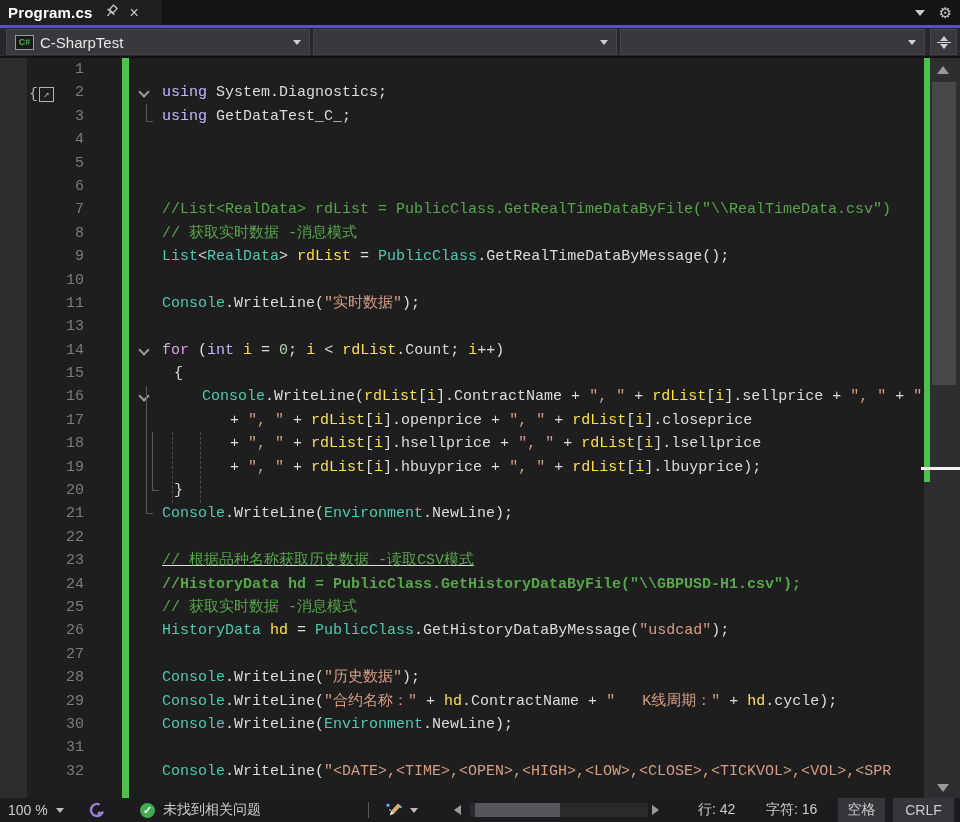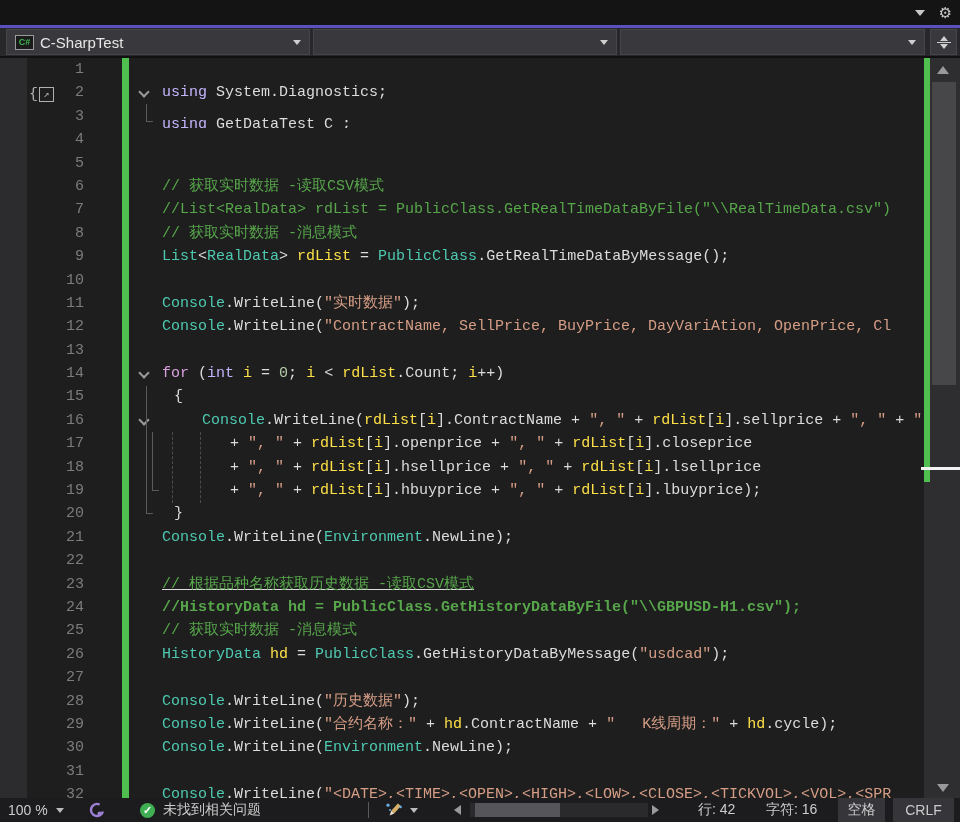--- a/index.html
+++ b/index.html
@@ -92,20 +92,33 @@
   .sb-box { justify-content:center; background:#35353a; }
   #sb-space { left:838px; width:47px; }
   #sb-eol { left:893px; width:61px; }
 </style>
 <style>.s-kw{color:#c4b5fd;}.s-ctrl{color:#d8a0df;}.s-type{color:#4ec9b0;}.s-var{color:#fde047;}.s-str{color:#d69d85;}.s-cmt{color:#57a64a;}.s-pun{color:#dcdcdc;}.s-num{color:#b5cea8;}</style></head>
 <body>
 
 <div id="app">
 
   <div id="tabbar">
+    <div id="tab">
+      <span id="tab-title">Program.cs</span>
+      <span class="tab-ico">
+        <svg width="13" height="14" viewBox="0 0 13 14">
+            <g transform="rotate(40 6 7)" stroke="#c8c8c8" fill="none" stroke-width="1.3">
+              <rect x="4" y="1" width="5" height="6"></rect>
+              <line x1="2" y1="7.6" x2="11" y2="7.6"></line>
+              <line x1="6.5" y1="8" x2="6.5" y2="13"></line>
+            </g>
+          </svg>
+      </span>
+      <span id="tab-close" class="tab-ico">×</span>
+    </div>
     <div id="tabbar-right">
       <span class="caret-down"></span>
       <span id="gear">⚙</span>
     </div>
   </div>
   <div id="accent-line"></div>
 
   <div id="toolbar">
     <div class="dd" id="dd1">
       <span id="cs-badge">C#</span>
@@ -129,30 +142,29 @@
   <div id="editor">
     <div id="bp-margin"></div>
     <div id="change-bar"></div>
     <div id="popout">
       <span>{</span>
       <span class="box">↗</span>
     </div>
     <div id="lines">
         <div class="row"><span class="ln">1</span><span class="gap"></span><span class="margin"></span><span class="code" style="padding-left: 4px;"></span></div>
         <div class="row"><span class="ln">2</span><span class="gap"></span><span class="margin"><span class="chev"></span></span><span class="code" style="padding-left: 4px;"><span class="s-kw">using</span><span class="s-pun"> System.Diagnostics;</span></span></div>
-        <div class="row"><span class="ln">3</span><span class="gap"></span><span class="margin"></span><span class="code" style="padding-left: 4px; margin-top: 8px;"><span class="s-kw">using</span><span class="s-pun"> GetDataTest_C_;</span></span></div>
+        <div class="row"><span class="ln">3</span><span class="gap"></span><span class="margin"></span><span class="code" style="padding-left: 4px;"><span class="s-kw">using</span><span class="s-pun"> GetDataTest_C_;</span></span></div>
         <div class="row"><span class="ln">4</span><span class="gap"></span><span class="margin"></span><span class="code" style="padding-left: 4px;"></span></div>
         <div class="row"><span class="ln">5</span><span class="gap"></span><span class="margin"></span><span class="code" style="padding-left: 4px;"></span></div>
-        <div class="row"><span class="ln">6</span><span class="gap"></span><span class="margin"></span><span class="code" style="padding-left: 4px;"><span class="s-cmt">// 获取实时数据 -读取CSV模式</span></span></div>
+        <div class="row"><span class="ln">6</span><span class="gap"></span><span class="margin"></span></div>
         <div class="row"><span class="ln">7</span><span class="gap"></span><span class="margin"></span><span class="code" style="padding-left: 4px;"><span class="s-cmt">//List&lt;RealData&gt; rdList = PublicClass.GetRealTimeDataByFile("\\RealTimeData.csv")</span></span></div>
         <div class="row"><span class="ln">8</span><span class="gap"></span><span class="margin"></span><span class="code" style="padding-left: 4px;"><span class="s-cmt">// 获取实时数据 -消息模式</span></span></div>
         <div class="row"><span class="ln">9</span><span class="gap"></span><span class="margin"></span><span class="code" style="padding-left: 4px;"><span class="s-type">List</span><span class="s-pun">&lt;</span><span class="s-type">RealData</span><span class="s-pun">&gt; </span><span class="s-var">rdList</span><span class="s-pun"> = </span><span class="s-type">PublicClass</span><span class="s-pun">.GetRealTimeDataByMessage();</span></span></div>
         <div class="row"><span class="ln">10</span><span class="gap"></span><span class="margin"></span><span class="code" style="padding-left: 4px;"></span></div>
         <div class="row"><span class="ln">11</span><span class="gap"></span><span class="margin"></span><span class="code" style="padding-left: 4px;"><span class="s-type">Console</span><span class="s-pun">.WriteLine(</span><span class="s-str">"实时数据"</span><span class="s-pun">);</span></span></div>
-        <div class="row"><span class="ln">12</span><span class="gap"></span><span class="margin"></span><span class="code" style="padding-left: 4px;"><span class="s-type">Console</span><span class="s-pun">.WriteLine(</span><span class="s-str">"ContractName, SellPrice, BuyPrice, DayVariAtion, OpenPrice, Cl</span></span></div>
         <div class="row"><span class="ln">13</span><span class="gap"></span><span class="margin"></span><span class="code" style="padding-left: 4px;"></span></div>
         <div class="row"><span class="ln">14</span><span class="gap"></span><span class="margin"><span class="chev"></span></span><span class="code" style="padding-left: 4px;"><span class="s-ctrl">for</span><span class="s-pun"> (</span><span class="s-kw">int</span><span class="s-pun"> </span><span class="s-var">i</span><span class="s-pun"> = </span><span class="s-num">0</span><span class="s-pun">; </span><span class="s-var">i</span><span class="s-pun"> &lt; </span><span class="s-var">rdList</span><span class="s-pun">.Count; </span><span class="s-var">i</span><span class="s-pun">++)</span></span></div>
         <div class="row"><span class="ln">15</span><span class="gap"></span><span class="margin"></span><span class="code" style="padding-left: 16px;"><span class="s-pun">{</span></span></div>
         <div class="row"><span class="ln">16</span><span class="gap"></span><span class="margin"><span class="chev"></span></span><span class="code" style="padding-left: 44px;"><span class="s-type">Console</span><span class="s-pun">.WriteLine(</span><span class="s-var">rdList</span><span class="s-pun">[</span><span class="s-var">i</span><span class="s-pun">].ContractName + </span><span class="s-str">", "</span><span class="s-pun"> + </span><span class="s-var">rdList</span><span class="s-pun">[</span><span class="s-var">i</span><span class="s-pun">].sellprice + </span><span class="s-str">", "</span><span class="s-pun"> + </span><span class="s-str">"</span></span></div>
         <div class="row"><span class="ln">17</span><span class="gap"></span><span class="margin"></span><span class="code" style="padding-left: 72px;"><span class="s-pun">+ </span><span class="s-str">", "</span><span class="s-pun"> + </span><span class="s-var">rdList</span><span class="s-pun">[</span><span class="s-var">i</span><span class="s-pun">].openprice + </span><span class="s-str">", "</span><span class="s-pun"> + </span><span class="s-var">rdList</span><span class="s-pun">[</span><span class="s-var">i</span><span class="s-pun">].closeprice</span></span></div>
         <div class="row"><span class="ln">18</span><span class="gap"></span><span class="margin"></span><span class="code" style="padding-left: 72px;"><span class="s-pun">+ </span><span class="s-str">", "</span><span class="s-pun"> + </span><span class="s-var">rdList</span><span class="s-pun">[</span><span class="s-var">i</span><span class="s-pun">].hsellprice + </span><span class="s-str">", "</span><span class="s-pun"> + </span><span class="s-var">rdList</span><span class="s-pun">[</span><span class="s-var">i</span><span class="s-pun">].lsellprice</span></span></div>
         <div class="row"><span class="ln">19</span><span class="gap"></span><span class="margin"></span><span class="code" style="padding-left: 72px;"><span class="s-pun">+ </span><span class="s-str">", "</span><span class="s-pun"> + </span><span class="s-var">rdList</span><span class="s-pun">[</span><span class="s-var">i</span><span class="s-pun">].hbuyprice + </span><span class="s-str">", "</span><span class="s-pun"> + </span><span class="s-var">rdList</span><span class="s-pun">[</span><span class="s-var">i</span><span class="s-pun">].lbuyprice);</span></span></div>
         <div class="row"><span class="ln">20</span><span class="gap"></span><span class="margin"></span><span class="code" style="padding-left: 16px;"><span class="s-pun">}</span></span></div>
         <div class="row"><span class="ln">21</span><span class="gap"></span><span class="margin"></span><span class="code" style="padding-left: 4px;"><span class="s-type">Console</span><span class="s-pun">.WriteLine(</span><span class="s-type">Environment</span><span class="s-pun">.NewLine);</span></span></div>
         <div class="row"><span class="ln">22</span><span class="gap"></span><span class="margin"></span><span class="code" style="padding-left: 4px;"></span></div>

